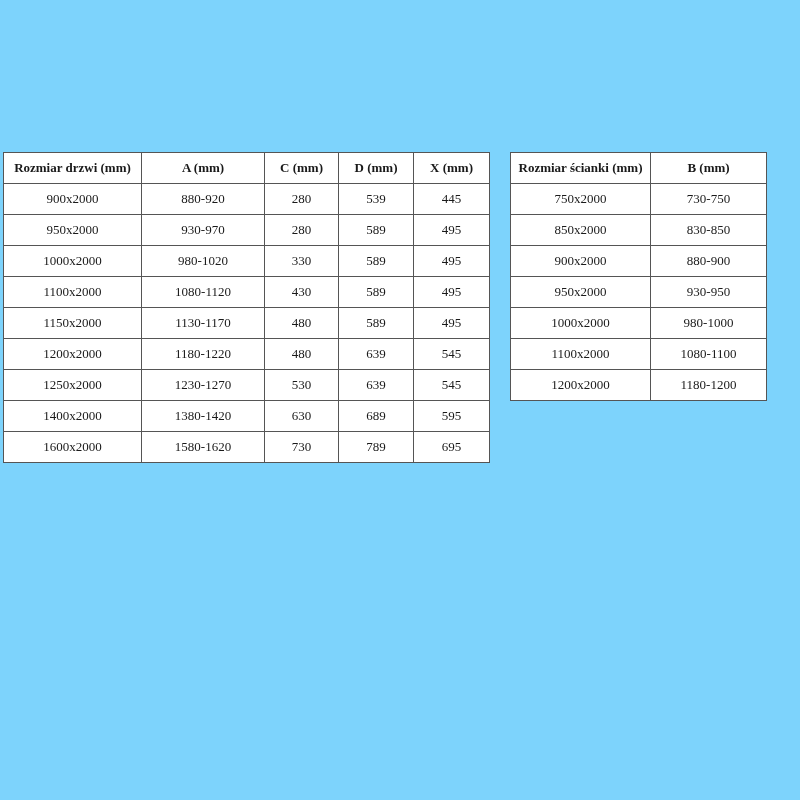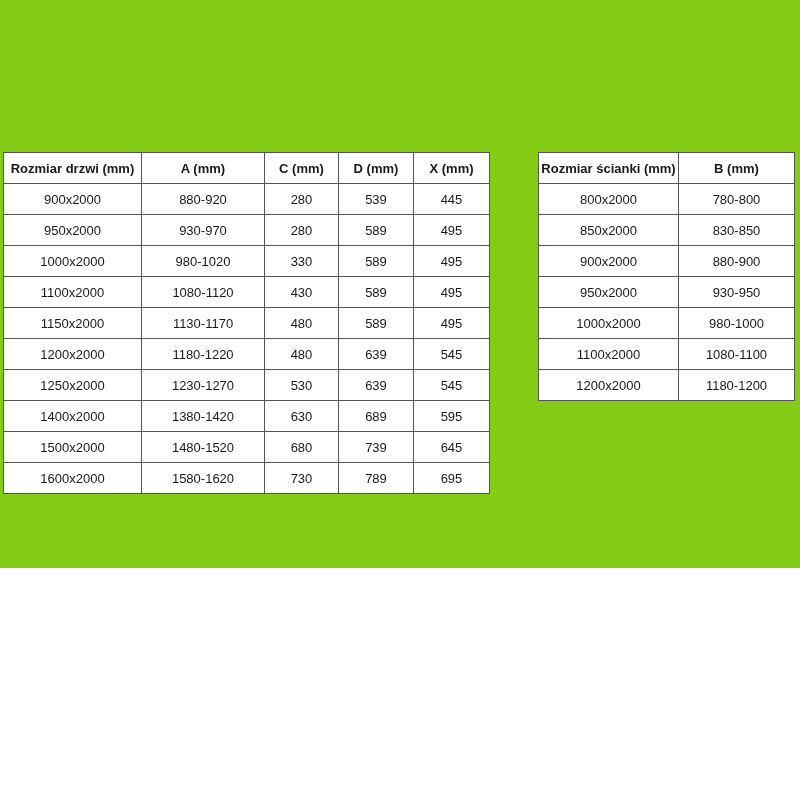--- a/index.html
+++ b/index.html
@@ -3,34 +3,34 @@
 <meta charset="utf-8">
 <style>
   html, body {
     margin: 0;
     padding: 0;
     background: #ffffff;
   }
   #page {
     position: relative;
     width: 800px;
-    height: 568px;
-    background: #84cc16;
-    font-family: Liberation Sans, sans-serif;
+    height: 800px;
+    background: #7dd3fc;
+    font-family: Liberation Serif, serif;
     color: #1a1a1a;
   }
   table {
     border-collapse: collapse;
     table-layout: fixed;
     position: absolute;
     top: 152px;
     background: #ffffff;
   }
   .table-doors { left: 3px; width: 486px; }
-  .table-walls { left: 538px; width: 256px; }
+  .table-walls { left: 510px; width: 256px; }
   th, td {
     border: 1px solid #555555;
     height: 30px;
     padding: 0 2px;
     text-align: center;
     vertical-align: middle;
     font-size: 13px;
     white-space: nowrap;
     overflow: hidden;
     background: #ffffff;
@@ -112,27 +112,20 @@
           <td>545</td>
         </tr>
         <tr>
           <td>1400x2000</td>
           <td>1380-1420</td>
           <td>630</td>
           <td>689</td>
           <td>595</td>
         </tr>
         <tr>
-          <td>1500x2000</td>
-          <td>1480-1520</td>
-          <td>680</td>
-          <td>739</td>
-          <td>645</td>
-        </tr>
-        <tr>
           <td>1600x2000</td>
           <td>1580-1620</td>
           <td>730</td>
           <td>789</td>
           <td>695</td>
         </tr>
       </tbody>
     </table>
 
   <table class="table-walls">
@@ -141,22 +134,22 @@
       <col style="width:116px">
     </colgroup>
   <thead>
         <tr>
           <th>Rozmiar ścianki (mm)</th>
           <th>B (mm)</th>
         </tr>
       </thead>
       <tbody>
         <tr>
-          <td>800x2000</td>
-          <td>780-800</td>
+          <td>750x2000</td>
+          <td>730-750</td>
         </tr>
         <tr>
           <td>850x2000</td>
           <td>830-850</td>
         </tr>
         <tr>
           <td>900x2000</td>
           <td>880-900</td>
         </tr>
         <tr>

